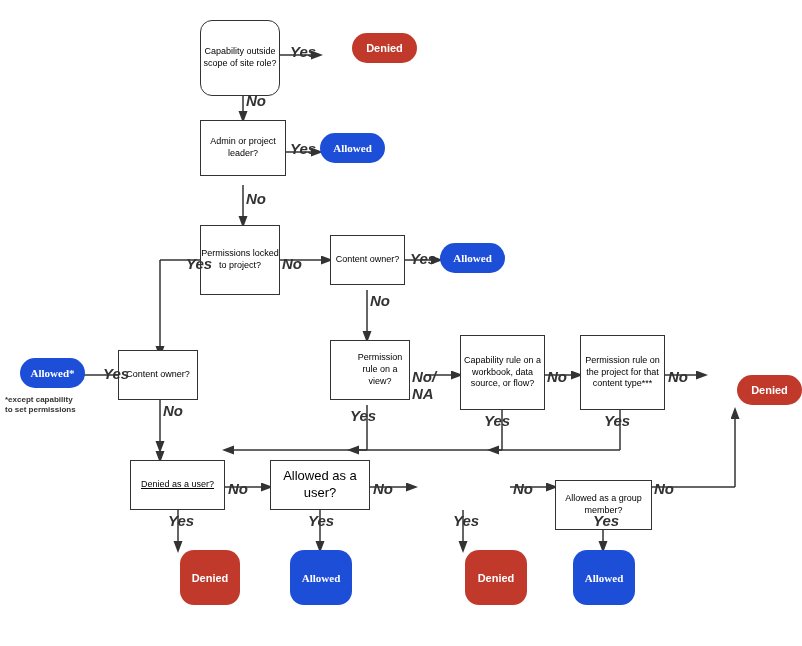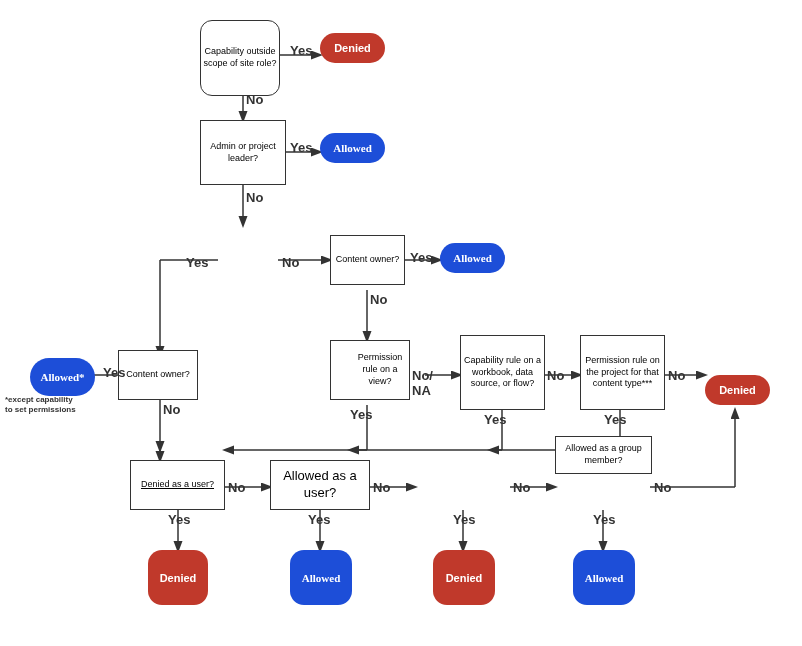--- a/index.html
+++ b/index.html
@@ -40,38 +40,40 @@
     .result-denied {
       position: absolute;
       background: #c0392b;
       color: white;
       border-radius: 20px;
       display: flex;
       align-items: center;
       justify-content: center;
       font-size: 11px;
       font-weight: bold;
+      margin-left: 32px;
     }
     .result-allowed {
       position: absolute;
       background: #1d4ed8;
       color: white;
       border-radius: 20px;
       display: flex;
       align-items: center;
       justify-content: center;
       font-size: 11px;
       font-weight: bold;
       font-family: Liberation Serif, serif;
     }
     .label {
       position: absolute;
-      font-size: 13px;
+      font-size: 15px;
       font-weight: bold;
       color: #333;
+      font-style: italic;
     }
     .note-text {
       position: absolute;
       font-size: 8.5px;
       font-weight: bold;
       line-height: 1.4;
       color: #333;
     }
   </style>
 </head>
@@ -145,27 +147,28 @@
   </svg>
 
   <div class="node-rounded node-box" style="left:200px; top:20px; width:80px; height:76px; font-size:9px;">Capability outside scope of site role?</div>
 
   <div class="result-denied" style="left:320px; top:33px; width:65px; height:30px;">Denied</div>
 
   <span class="label" style="left:290px; top:43px;">Yes</span>
 
   <span class="label" style="left:246px; top:92px;">No</span>
 
-  <div class="node-box" style="left:200px; top:120px; width:86px; height:65px; font-size:9px;">Admin or project leader?</div>
+  <div class="node-box" style="left:200px; top:120px; width:86px; height:56px; font-size:9px;">Admin or project leader?</div>
 
   <div class="result-allowed" style="left:320px; top:133px; width:65px; height:30px;">Allowed</div>
 
   <span class="label" style="left:290px; top:140px;">Yes</span>
   <span class="label" style="left:246px; top:190px;">No</span>
 
+  <div class="node-box" style="left:200px; top:225px; width:80px; height:70px; font-size:9px;">Permissions locked to project?</div>
 
   <span class="label" style="left:282px; top:255px;">No</span>
   <span class="label" style="left:186px; top:255px;">Yes</span>
 
   <div class="node-box" style="left:330px; top:235px; width:75px; height:50px; font-size:9px;">Content owner?</div>
 
   <div class="result-allowed" style="left:440px; top:243px; width:65px; height:30px;">Allowed</div>
   <span class="label" style="left:410px; top:250px;">Yes</span>
   <span class="label" style="left:370px; top:292px;">No</span>
 
@@ -176,21 +179,21 @@
   <div class="node-box" style="left:460px; top:335px; width:85px; height:75px; font-size:9px;">Capability rule on a workbook, data source, or flow?</div>
   <span class="label" style="left:547px; top:368px;">No</span>
   <span class="label" style="left:484px; top:412px;">Yes</span>
 
   <div class="node-box" style="left:580px; top:335px; width:85px; height:75px; font-size:9px;">Permission rule on the project for that content type***</div>
   <span class="label" style="left:668px; top:368px;">No</span>
   <span class="label" style="left:604px; top:412px;">Yes</span>
 
   <div class="node-box" style="left:118px; top:350px; width:80px; height:50px; font-size:9px;">Content owner?</div>
 
-  <div class="result-allowed" style="left:30px; top:358px; width:65px; height:38px;">
+  <div class="result-allowed" style="left:20px; top:358px; width:65px; height:30px;">
     Allowed*
   </div>
   <span class="label" style="left:103px; top:365px;">Yes</span>
   <span class="label" style="left:163px; top:402px;">No</span>
 
   <span class="note-text" style="left:5px; top:395px; width:90px; font-size:8px; line-height:1.3;">
     *except capability<br>to set permissions
   </span>
 
 
@@ -200,21 +203,21 @@
   <span class="label" style="left:228px; top:480px;">No</span>
   <span class="label" style="left:168px; top:512px;">Yes</span>
 
   <div class="node-box" style="left:270px; top:460px; width:100px; height:50px; font-size:13px;">Allowed as a user?</div>
   <span class="label" style="left:373px; top:480px;">No</span>
   <span class="label" style="left:308px; top:512px;">Yes</span>
 
   <span class="label" style="left:513px; top:480px;">No</span>
   <span class="label" style="left:453px; top:512px;">Yes</span>
 
-  <div class="node-box" style="left:555px; top:436px; width:97px; height:38px; font-size:9px;">Allowed as a group member?</div>
+  <div class="node-box" style="left:555px; top:480px; width:97px; height:50px; font-size:9px;">Allowed as a group member?</div>
   <span class="label" style="left:654px; top:480px;">No</span>
   <span class="label" style="left:593px; top:512px;">Yes</span>
 
   <div class="result-denied" style="left:148px; top:550px; width:60px; height:55px; border-radius:14px; font-size:11px;">Denied</div>
 
   <div class="result-allowed" style="left:290px; top:550px; width:62px; height:55px; border-radius:14px; font-size:11px;">Allowed</div>
 
   <div class="result-denied" style="left:433px; top:550px; width:62px; height:55px; border-radius:14px; font-size:11px;">Denied</div>
 
   <div class="result-allowed" style="left:573px; top:550px; width:62px; height:55px; border-radius:14px; font-size:11px;">Allowed</div>

